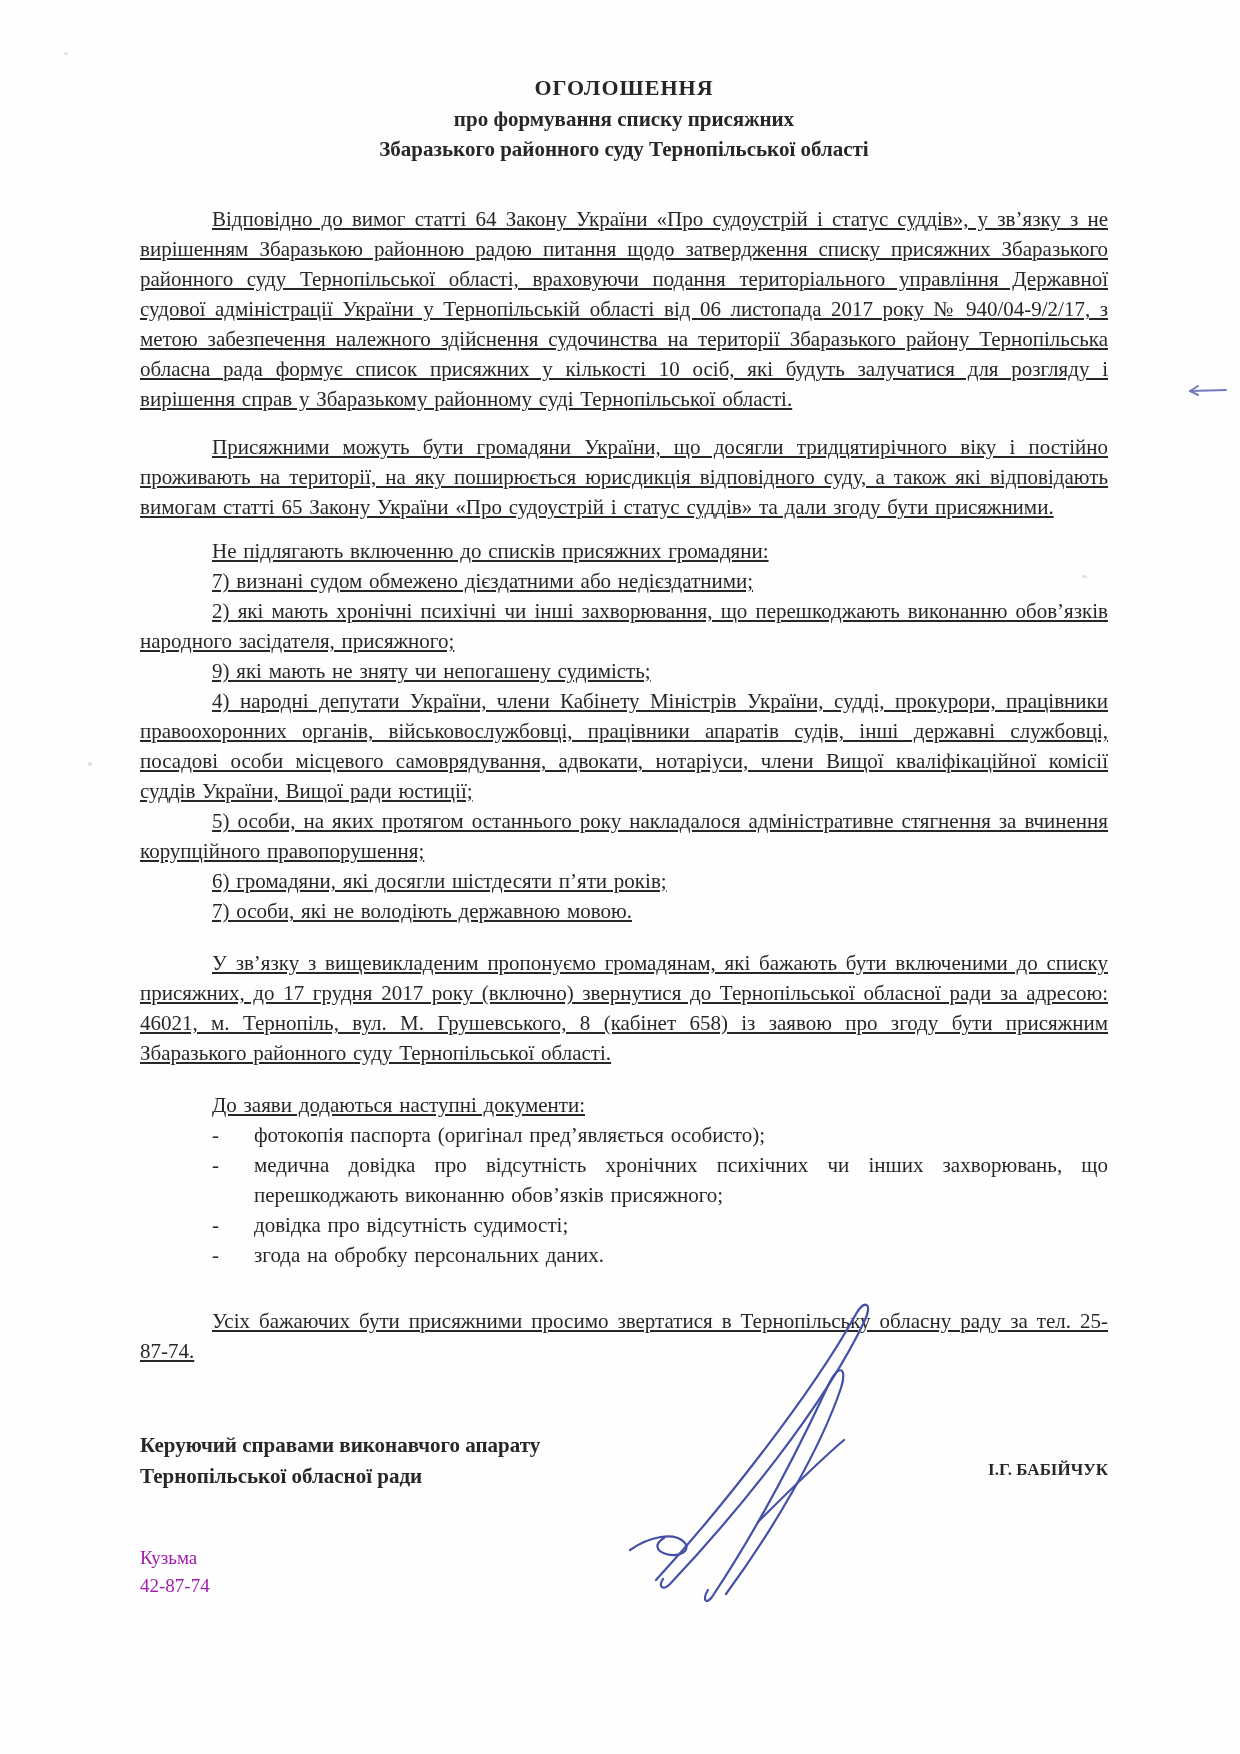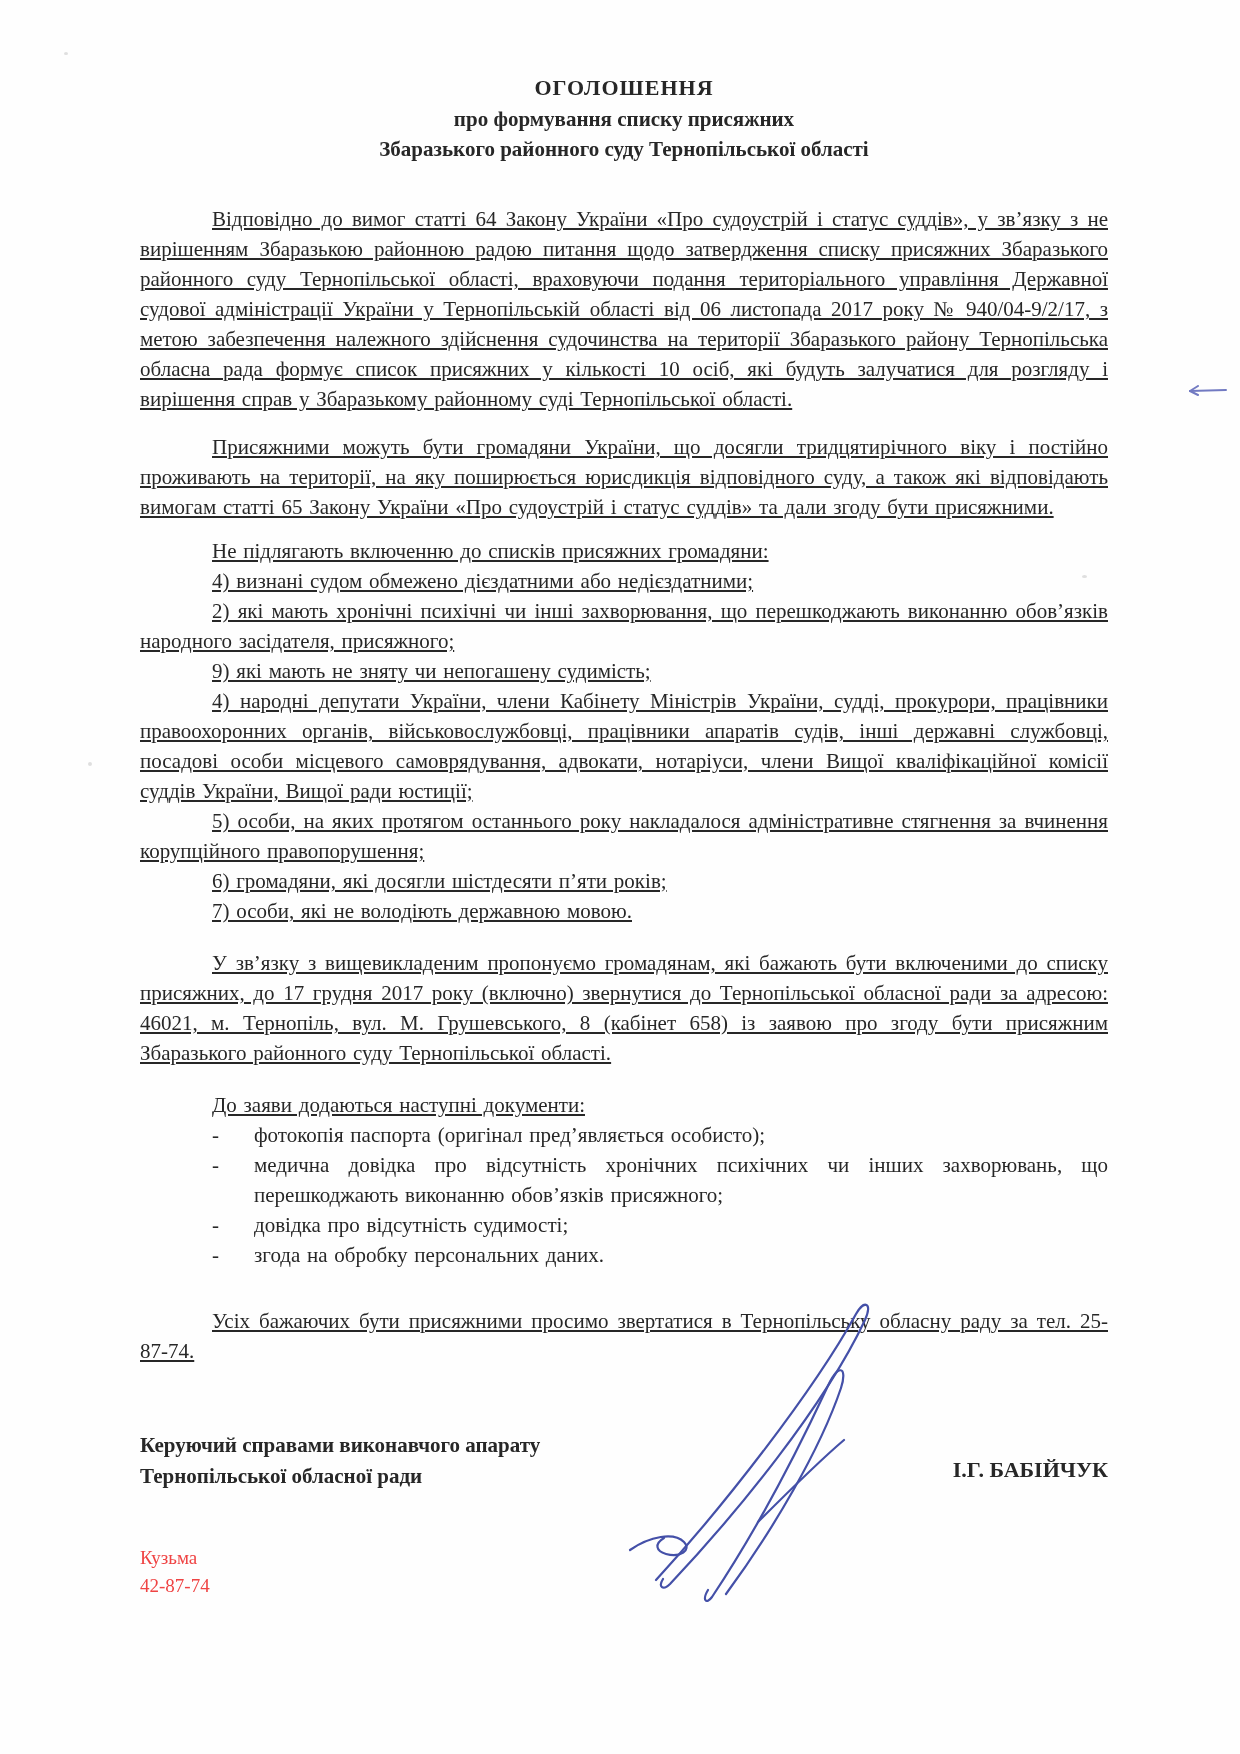--- a/index.html
+++ b/index.html
@@ -63,31 +63,31 @@
     display: flex;
     justify-content: space-between;
     align-items: flex-start;
   }
   .sig-title {
     font-size: 21px;
     font-weight: bold;
     line-height: 31px;
   }
   .sig-name {
-    font-size: 22px;
+    font-size: 17px;
     font-weight: bold;
     line-height: 31px;
     margin-top: 24px;
     white-space: nowrap;
   }
   .footer {
     margin-top: 52px;
     font-size: 19px;
     line-height: 28px;
-    color: #ef4444;
+    color: #a21caf;
   }
   .signature-ink {
     position: absolute;
     left: 608px;
     top: 1292px;
     pointer-events: none;
   }
   .pen-mark {
     position: absolute;
     left: 1182px;
@@ -111,21 +111,21 @@
       <div class="t1">ОГОЛОШЕННЯ</div>
       <div class="t2">про формування списку присяжних</div>
       <div class="t2">Збаразького районного суду Тернопільської області</div>
     </div>
 
     <p class="body indent mt-40">Відповідно до вимог статті 64 Закону України «Про судоустрій і статус суддів», у зв’язку з не вирішенням Збаразькою районною радою питання щодо затвердження списку присяжних Збаразького районного суду Тернопільської області, враховуючи подання територіального управління Державної судової адміністрації України у Тернопільській області від 06 листопада 2017 року № 940/04-9/2/17, з метою забезпечення належного здійснення судочинства на території Збаразького району Тернопільська обласна рада формує список присяжних у кількості 10 осіб, які будуть залучатися для розгляду і вирішення справ у Збаразькому районному суді Тернопільської області.</p>
 
     <p class="body indent mt-18">Присяжними можуть бути громадяни України, що досягли тридцятирічного віку і постійно проживають на території, на яку поширюється юрисдикція відповідного суду, а також які відповідають вимогам статті 65 Закону України «Про судоустрій і статус суддів» та дали згоду бути присяжними.</p>
 
     <p class="body indent mt-14">Не підлягають включенню до списків присяжних громадяни:</p>
-    <p class="body indent">4) визнані судом обмежено дієздатними або недієздатними;</p>
+    <p class="body indent">7) визнані судом обмежено дієздатними або недієздатними;</p>
     <p class="body indent">2) які мають хронічні психічні чи інші захворювання, що перешкоджають виконанню обов’язків народного засідателя, присяжного;</p>
     <p class="body indent">9) які мають не зняту чи непогашену судимість;</p>
     <p class="body indent">4) народні депутати України, члени Кабінету Міністрів України, судді, прокурори, працівники правоохоронних органів, військовослужбовці, працівники апаратів судів, інші державні службовці, посадові особи місцевого самоврядування, адвокати, нотаріуси, члени Вищої кваліфікаційної комісії суддів України, Вищої ради юстиції;</p>
     <p class="body indent">5) особи, на яких протягом останнього року накладалося адміністративне стягнення за вчинення корупційного правопорушення;</p>
     <p class="body indent">6) громадяни, які досягли шістдесяти п’яти років;</p>
     <p class="body indent">7) особи, які не володіють державною мовою.</p>
 
     <p class="body indent mt-22">У зв’язку з вищевикладеним пропонуємо громадянам, які бажають бути включеними до списку присяжних, до 17 грудня 2017 року (включно) звернутися до Тернопільської обласної ради за адресою: 46021, м. Тернопіль, вул. М. Грушевського, 8 (кабінет 658) із заявою про згоду бути присяжним Збаразького районного суду Тернопільської області.</p>
 
     <p class="body indent mt-22">До заяви додаються наступні документи:</p>

